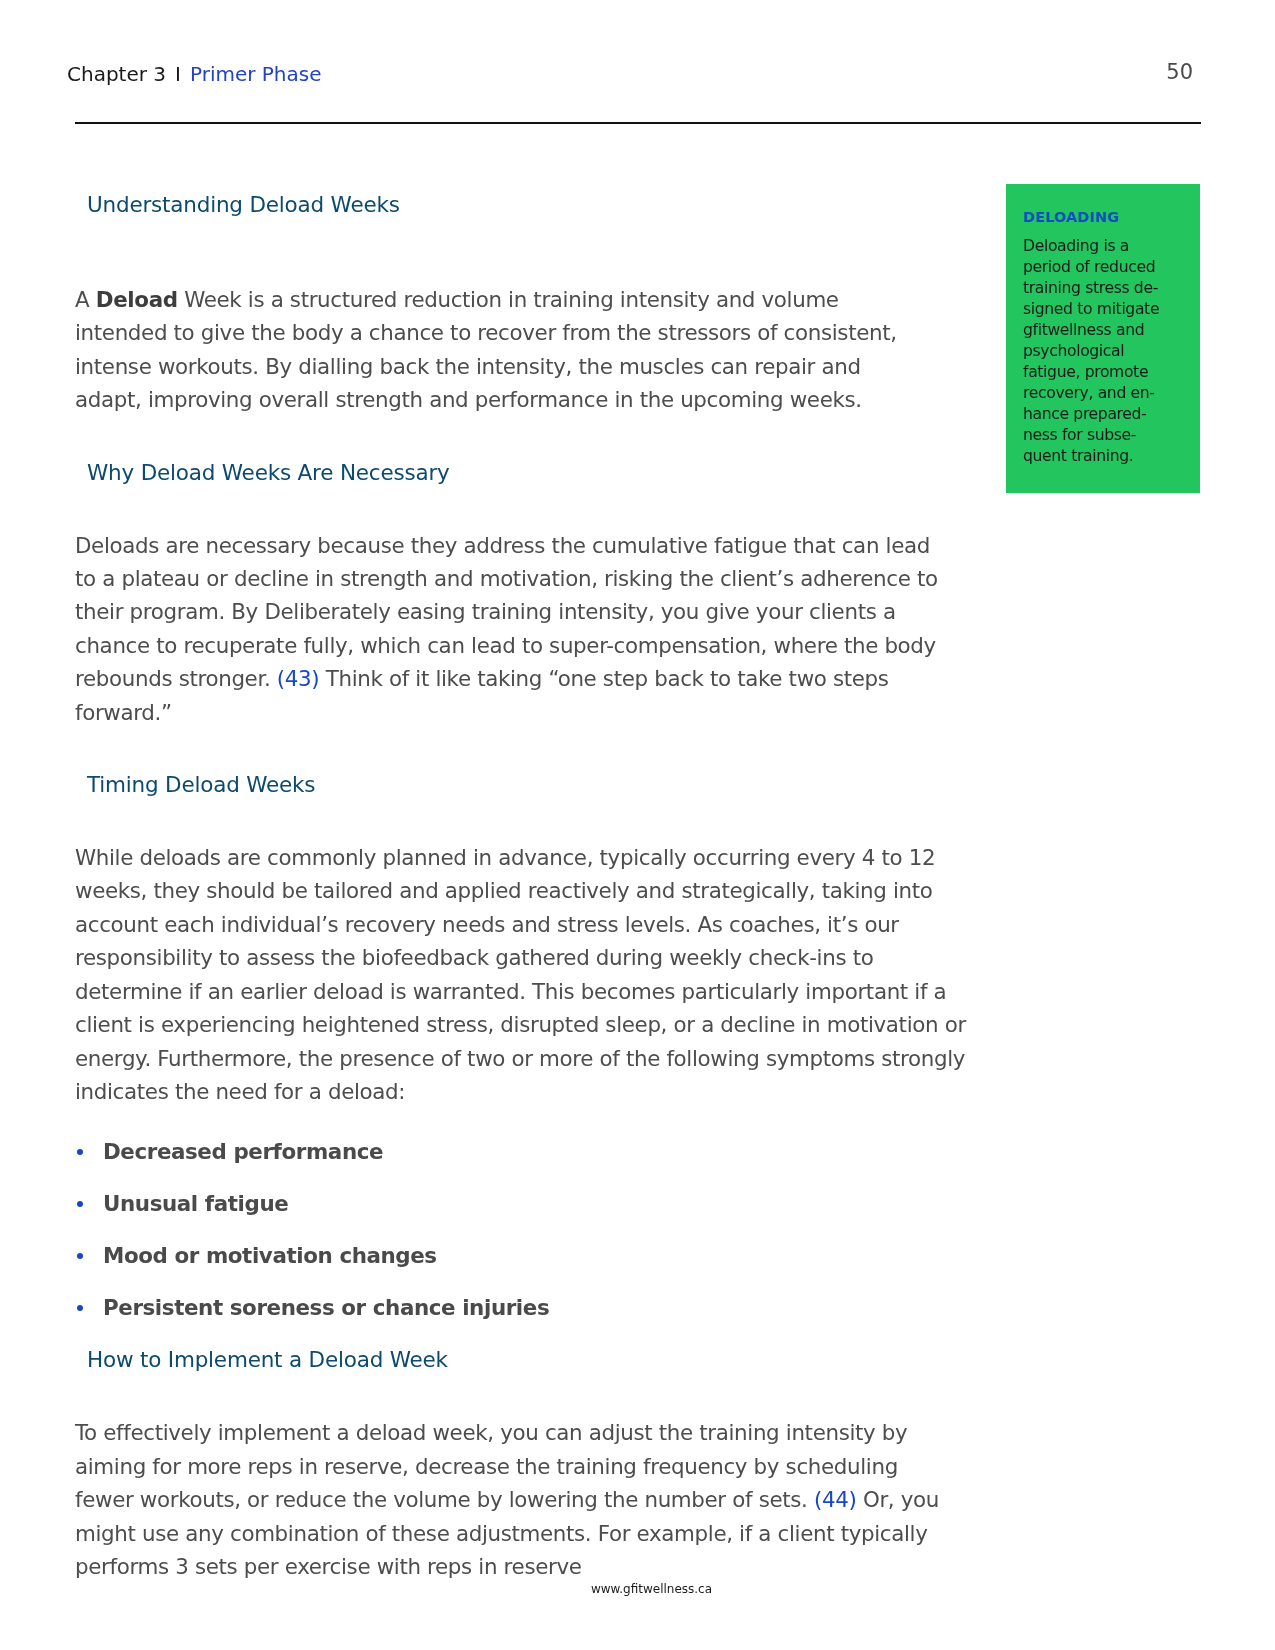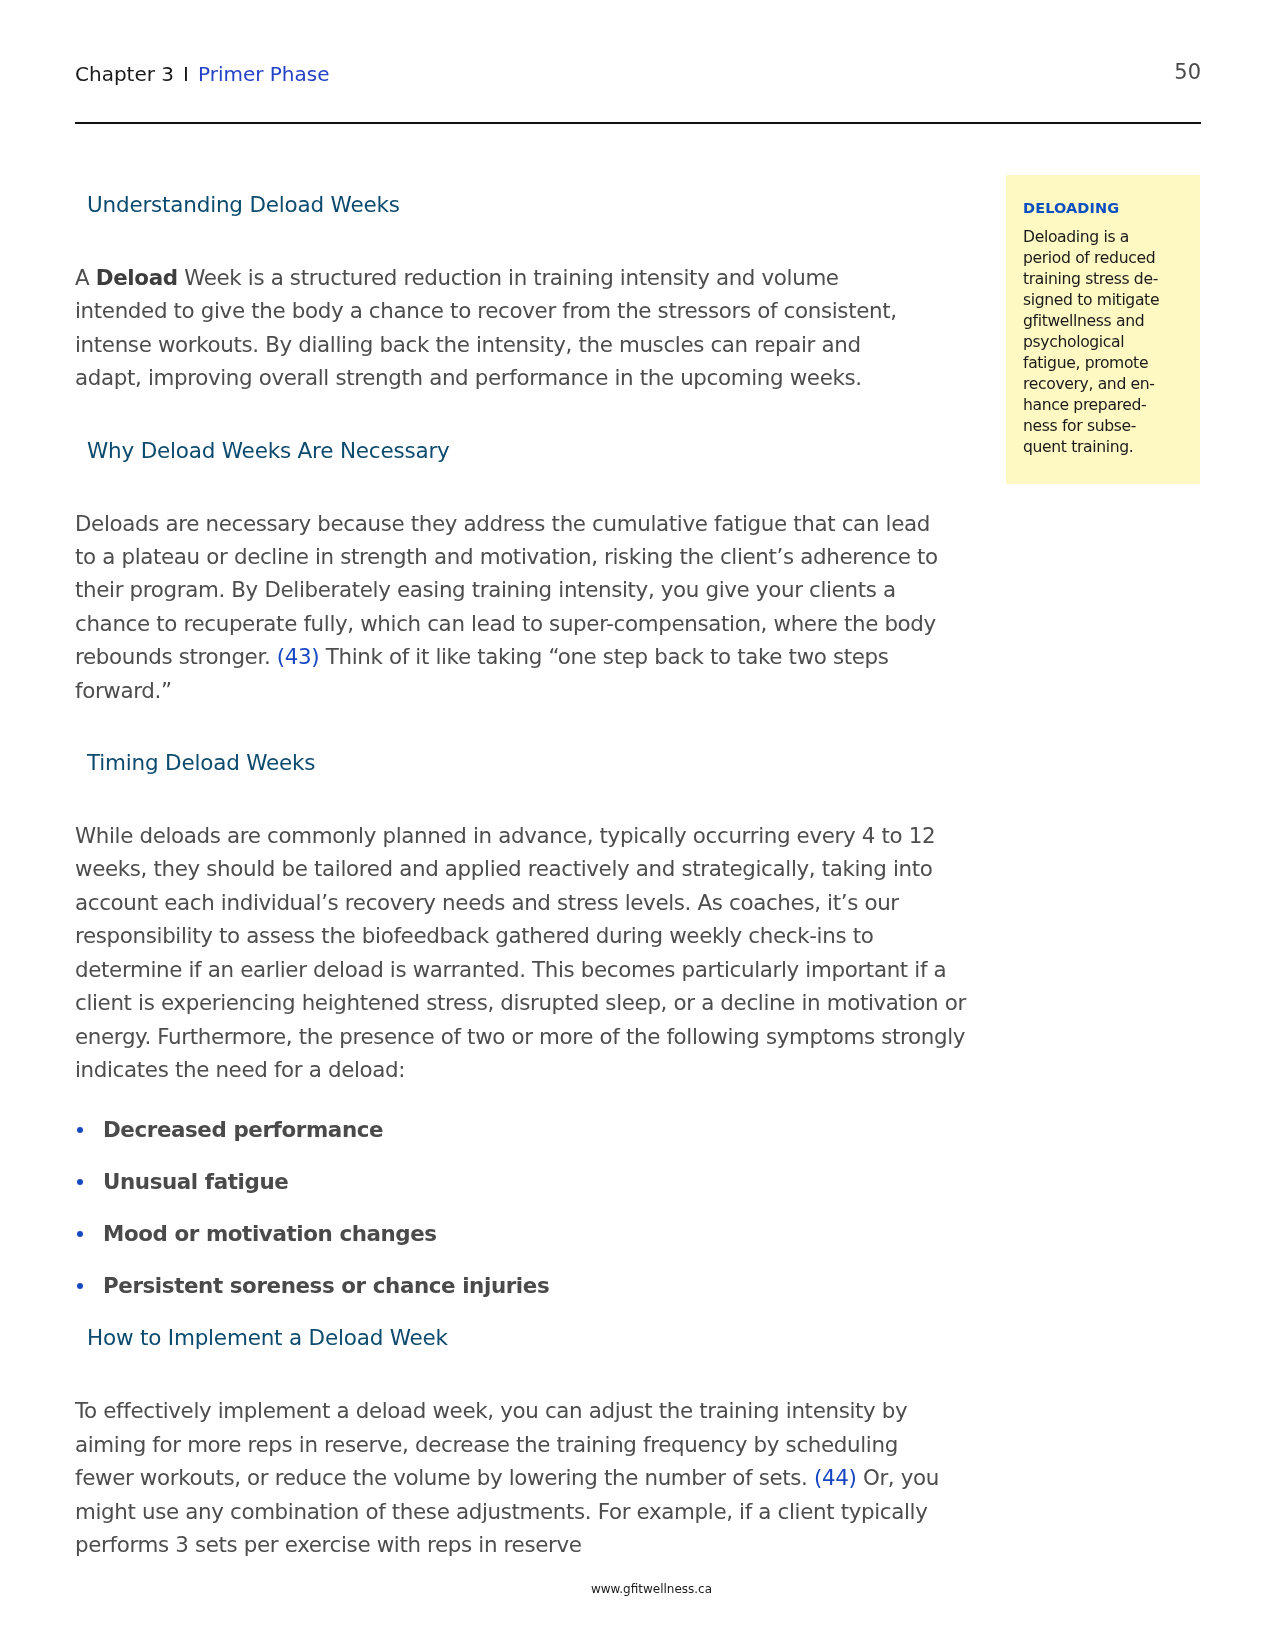--- a/index.html
+++ b/index.html
@@ -1,58 +1,58 @@
 <!DOCTYPE html>
 <html><head>
 <meta charset="utf-8">
 <style>
   html, body { margin: 0; padding: 0; background: #ffffff; }
   body { width: 1275px; height: 1650px; position: relative; overflow: hidden;
          font-family: "DejaVu Sans", sans-serif; color: #4a4a4a; }
-  .header { position: absolute; left: 75px; top: 62px; width: 1126px; height: 30px; text-align: right; }
+  .header { position: absolute; left: 67px; top: 62px; width: 1126px; height: 30px; text-align: right; }
   .chapter { position: absolute; left: 0; top: 0; font-size: 20px; color: #1a1a1a; white-space: nowrap; }
   .chapter .sep { margin: 0 9px; }
   .chapter .phase { color: #2342c6; }
   .page-num { position: absolute; right: 0; top: -2px; font-size: 21px; color: #4a4a4a; }
   .rule { position: absolute; left: 75px; top: 122px; width: 1126px; height: 1.5px; background: #111; }
 
   .main { position: absolute; left: 75px; top: 176px; width: 900px; }
   h2 { margin: 12px; font-size: 21.5px; font-weight: normal; color: #0c4a6e; line-height: 34px; letter-spacing: -0.2px; }
   p { margin: 0; font-size: 21.4px; line-height: 33.4px; color: #4d4d4d; letter-spacing: -0.35px; }
   p b { color: #3d3d3d; }
   .ref { color: #1747c2; }
   .gap-h { height: 27px; }
   .gap-p { height: 27px; }
   ul { list-style: none; margin: 0; padding: 0; }
   ul li { position: relative; padding-left: 28px; font-size: 21.4px; font-weight: bold; color: #4a4a4a;
           line-height: 34px; margin-bottom: 18px; letter-spacing: -0.4px; }
   ul li .bullet { position: absolute; left: 2px; top: 14px; width: 6px; height: 6px; border-radius: 50%; background: #1747c2; }
 
-  .sidebar { position: absolute; left: 1006px; top: 175px; width: 194px; height: 309px; background: #fef9c3; }
+  .sidebar { position: absolute; left: 1006px; top: 184px; width: 194px; height: 309px; background: #22c55e; }
   .sidebar-title { position: absolute; left: 17px; top: 25px; font-size: 14.5px; font-weight: bold; color: #0d4fc0; letter-spacing: 0.1px; }
   .sidebar-text { position: absolute; left: 17px; top: 52px; width: 170px; font-size: 15.6px; line-height: 21px; color: #1a1a1a; letter-spacing: -0.35px; }
   .sidebar-text span { display: block; white-space: nowrap; }
 
   .footer { position: absolute; left: 0; width: 1275px; top: 1582px; text-align: center; font-size: 12px; color: #1a1a1a; padding-left: 14px; }
 </style>
 </head>
 <body>
 
 <div class="header">
   <div class="chapter">
     <span>Chapter 3</span><span class="sep">I</span><span class="phase">Primer Phase</span>
   </div>
   <div class="page-num">50</div>
 </div>
 <div class="rule"></div>
 
 <div class="main">
   <h2>Understanding Deload Weeks</h2>
   <div class="gap-h"></div>
-  <p style="width:830px;"><span>A </span><b>Deload</b><span> Week is a structured reduction in training intensity and volume intended to give the body a chance to recover from the stressors of consistent, intense workouts. By dialling back the intensity, the muscles can repair and adapt, improving overall strength and performance in the upcoming weeks.</span></p>
+  <p style="width:830px;margin-top:22px;"><span>A </span><b>Deload</b><span> Week is a structured reduction in training intensity and volume intended to give the body a chance to recover from the stressors of consistent, intense workouts. By dialling back the intensity, the muscles can repair and adapt, improving overall strength and performance in the upcoming weeks.</span></p>
   <div class="gap-p"></div>
 
   <h2>Why Deload Weeks Are Necessary</h2>
   <div class="gap-h"></div>
   <p style="width:872px;"><span>Deloads are necessary because they address the cumulative fatigue that can lead to a plateau or decline in strength and motivation, risking the client’s adherence to their program. By Deliberately easing training intensity, you give your clients a chance to recuperate fully, which can lead to super-compensation, where the body rebounds stronger. </span><span class="ref">(43)</span><span> Think of it like taking “one step back to take two steps forward.”</span></p>
   <div class="gap-p"></div>
 
   <h2>Timing Deload Weeks</h2>
   <div class="gap-h"></div>
   <p style="width:900px;">While deloads are commonly planned in advance, typically occurring every 4 to 12 weeks, they should be tailored and applied reactively and strategically, taking into account each individual’s recovery needs and stress levels. As coaches, it’s our responsibility to assess the biofeedback gathered during weekly check-ins to determine if an earlier deload is warranted. This becomes particularly important if a client is experiencing heightened stress, disrupted sleep, or a decline in motivation or energy. Furthermore, the presence of two or more of the following symptoms strongly indicates the need for a deload:</p>

